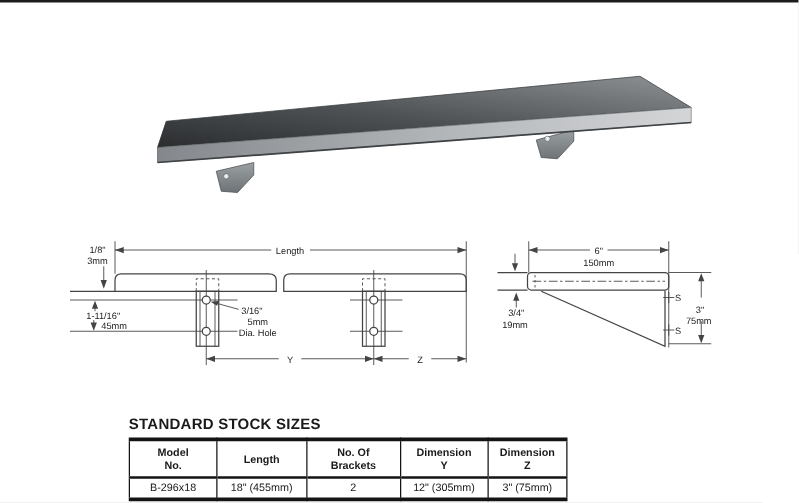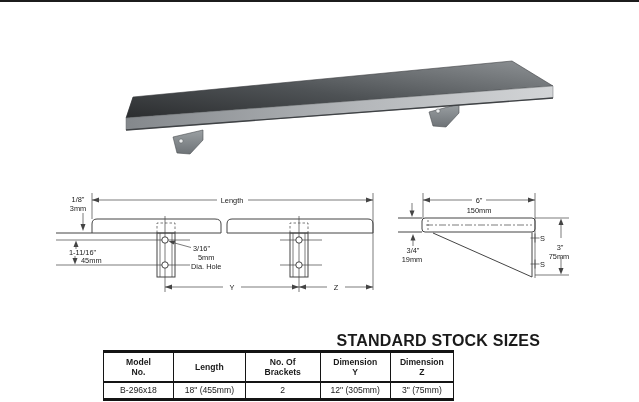--- a/index.html
+++ b/index.html
@@ -11,22 +11,22 @@
   .top-rule{position:absolute;left:0;top:0;width:639px;height:2px;background:#1c1c1c;}
   svg{position:absolute;overflow:visible;}
   .dwg-text{font-family:"Liberation Sans", sans-serif;font-size:7.4px;fill:#1a1a1a;}
   .dwg line, .dwg path, .dwg rect, .dwg polyline{stroke:#444444;fill:none;}
   .dwg .arr{fill:#444444;stroke:none;}
   .dwg .thin{stroke-width:0.7;}
   .dwg .med{stroke-width:1;}
   .dwg circle{stroke:#444444;fill:#ffffff;stroke-width:1;}
   
   .stock-title{
-    position:absolute;left:103px;top:332px;width:437px;text-align:right;
-    font-size:16px;font-weight:bold;letter-spacing:.2px;
+    position:absolute;left:103px;top:332px;width:437px;text-align:left;
+    font-size:12px;font-weight:bold;letter-spacing:.2px;
   }
   table.stock{
     position:absolute;left:103px;top:350px;width:351px;
     border-collapse:collapse;table-layout:fixed;
     border-top:3px solid #141414;border-bottom:3px solid #141414;
     border-left:1.5px solid #141414;border-right:1.5px solid #141414;
     font-size:8.6px;
   }
   table.stock th{
     border-right:1.5px solid #141414;border-bottom:2px solid #141414;

